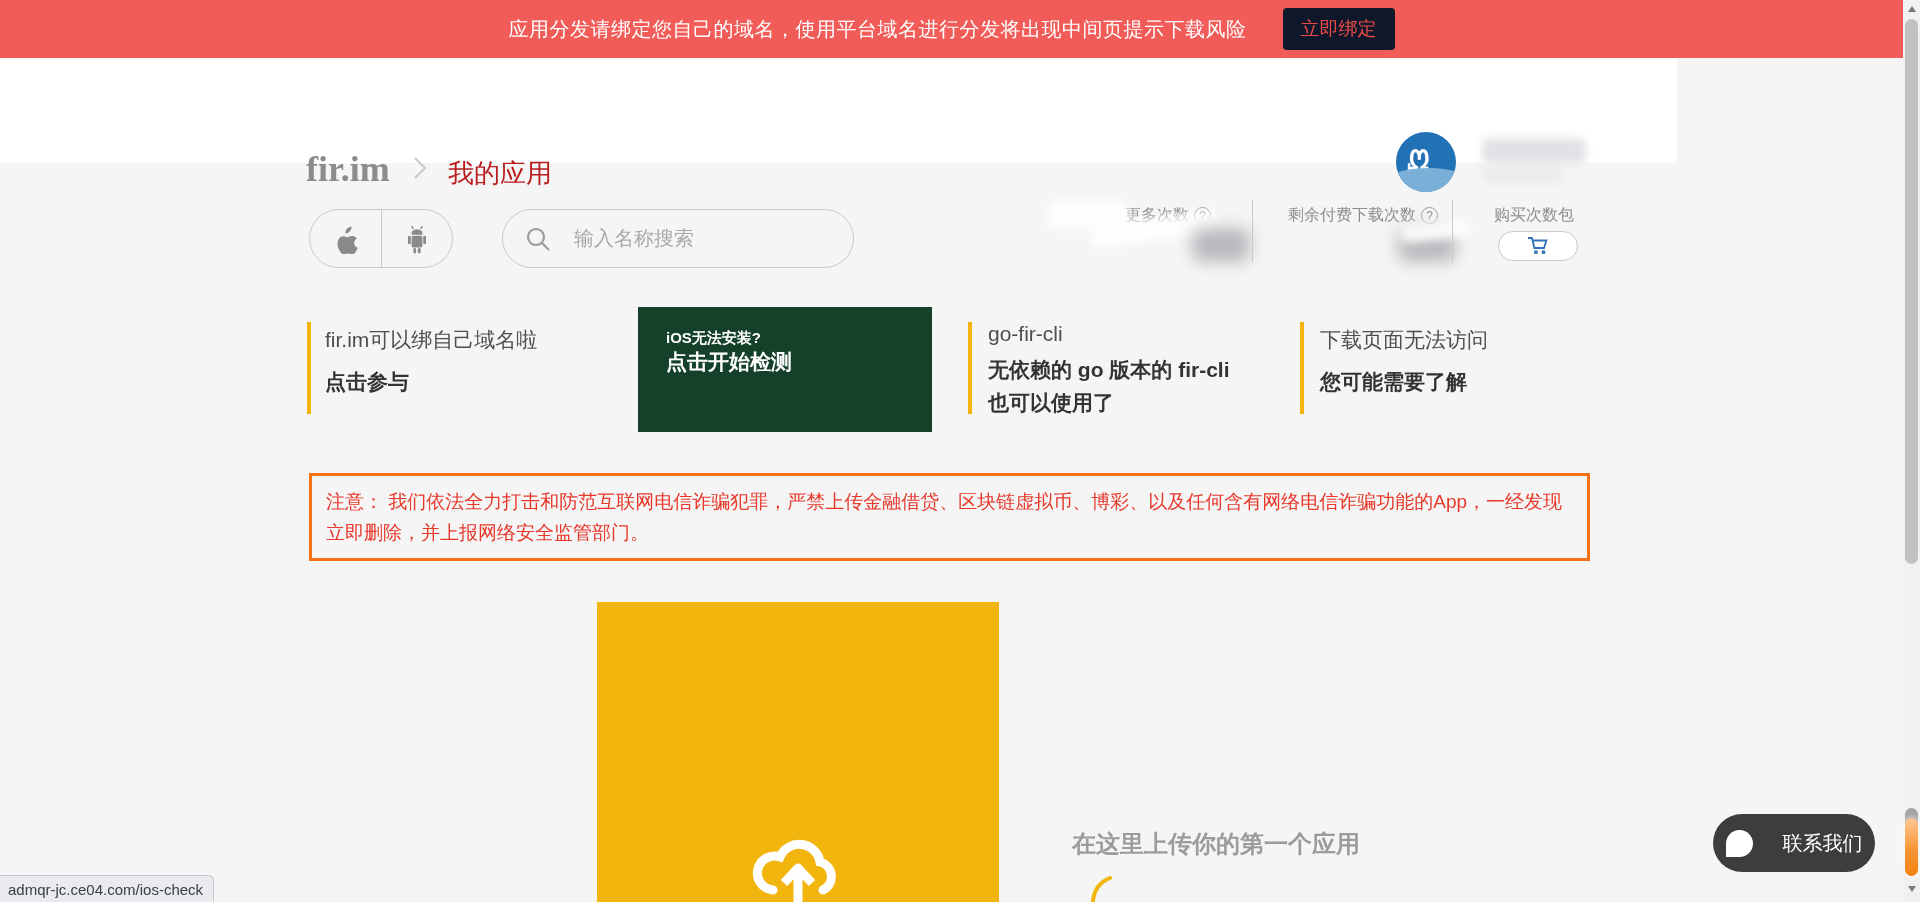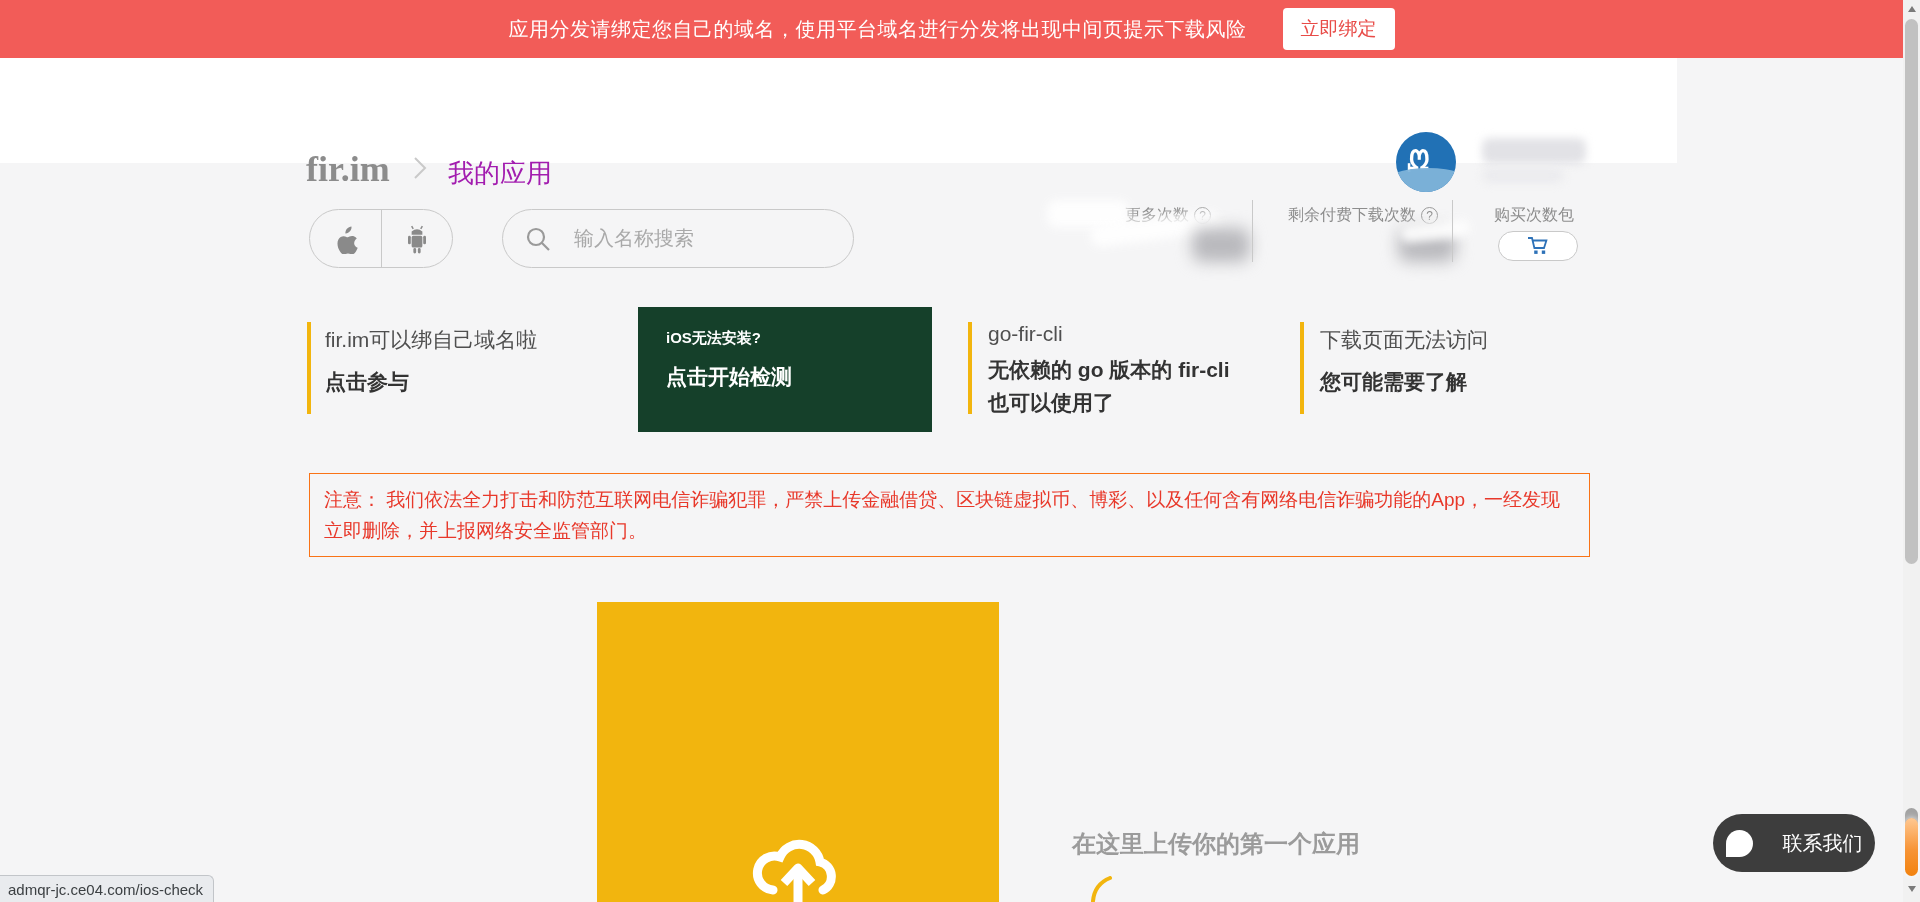--- a/index.html
+++ b/index.html
@@ -3,29 +3,29 @@
 <meta charset="utf-8">
 <style>
   * { margin:0; padding:0; box-sizing:border-box; }
   html,body { width:1920px; height:902px; overflow:hidden; }
   body { font-family:"Liberation Sans","DejaVu Sans",sans-serif; background:#f5f5f6; position:relative; }
 
   
   .banner { position:absolute; left:0; top:0; width:1903px; height:58px;
     background:#f25c58; display:flex; align-items:center; justify-content:center; gap:36px; }
   .banner-text { color:#fff; font-size:20px; letter-spacing:.5px; }
-  .banner-btn { background:#ffffff; color:#e84b47; font-size:19px; border:none; border-radius:4px;
+  .banner-btn { background:#0f172a; color:#e84b47; font-size:19px; border:none; border-radius:4px;
     padding:8px 18px; cursor:pointer; font-family:Liberation Sans, sans-serif; }
 
   
   .header { position:absolute; left:0; top:58px; width:1677px; height:105px; background:#fff; }
   .logo { position:absolute; left:306px; top:90px; font-family:"Liberation Serif","DejaVu Serif",serif;
     font-weight:bold; font-size:36px; color:#8c8c8c; cursor:pointer; }
   .crumb-sep { position:absolute; left:412px; top:96px; }
-  .crumb { position:absolute; left:448px; top:98px; font-size:26px; color:#a21caf; }
+  .crumb { position:absolute; left:448px; top:98px; font-size:26px; color:#b91c1c; }
   .avatar-wrap { position:absolute; left:1396px; top:74px; width:66px; height:60px; cursor:pointer; }
   .avatar-circle { position:absolute; left:0; top:0; width:60px; height:60px; border-radius:50%;
     background:#2171b5; overflow:hidden; }
   .avatar-wave { position:absolute; left:-14px; top:36px; width:92px; height:34px; background:#7fb3d9;
     border-radius:50% 50% 0 0; opacity:.95; }
   .avatar-glyph { position:absolute; left:11px; top:13px; color:#fff; font-weight:bold; font-size:26px;
     font-family:"DejaVu Sans",sans-serif; }
   .blur-blob { position:absolute; border-radius:8px; filter:blur(4px); }
   .name-blur1 { left:1482px; top:80px; width:104px; height:26px; background:#e2e2e6; }
   .name-blur2 { left:1482px; top:110px; width:82px; height:15px; background:#ebebee; }
@@ -51,24 +51,24 @@
   .cart-btn { position:absolute; left:1498px; top:231px; width:80px; height:30px; background:#fff;
     border:1px solid #c9c9c9; border-radius:16px; display:flex; align-items:center; justify-content:center; cursor:pointer; }
 
   
   .card-bar { position:absolute; top:322px; width:4px; height:92px; background:#f2b50e; }
   .card-title { position:absolute; font-size:21px; color:#4f4f4f; }
   .card-sub { position:absolute; font-size:21px; font-weight:bold; color:#333; cursor:pointer; }
   .green-card { position:absolute; left:638px; top:307px; width:294px; height:125px; background:#15402a;
     color:#fff; padding:22px 0 0 28px; cursor:pointer; }
   .green-card .g1 { font-size:15px; font-weight:bold; }
-  .green-card .g2 { font-size:21px; font-weight:bold; margin-top:15px; }
-
-  
-  .notice { position:absolute; left:309px; top:473px; width:1281px; border:1px solid #f97316;
+  .green-card .g2 { font-size:21px; font-weight:bold; }
+
+  
+  .notice { position:absolute; left:309px; top:473px; width:1281px; border:3px solid #f97316;
     padding:10px 14px; font-size:19px; line-height:31px; color:#e8382a; }
 
   
   .upload-box { position:absolute; left:597px; top:602px; width:402px; height:300px; background:#f2b50e; cursor:pointer; }
   .upload-cloud { position:absolute; left:146px; top:218px; }
   .upload-hint { position:absolute; left:1072px; top:828px; font-size:24px; font-weight:bold; color:#9b9b9b; }
   .hint-curve { position:absolute; left:1086px; top:876px; }
 
   
   .contact-btn { position:absolute; left:1713px; top:814px; width:162px; height:58px; background:#3d3d3d;

